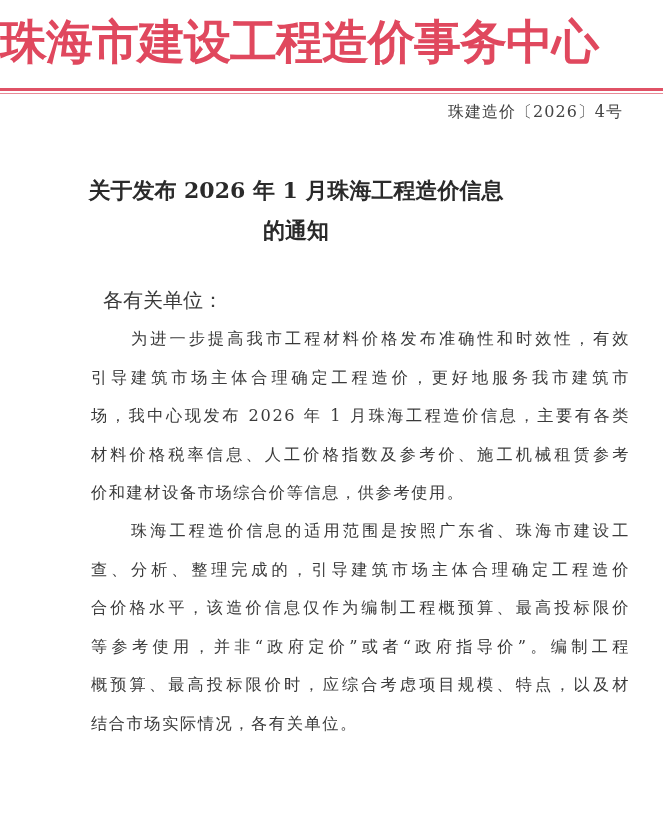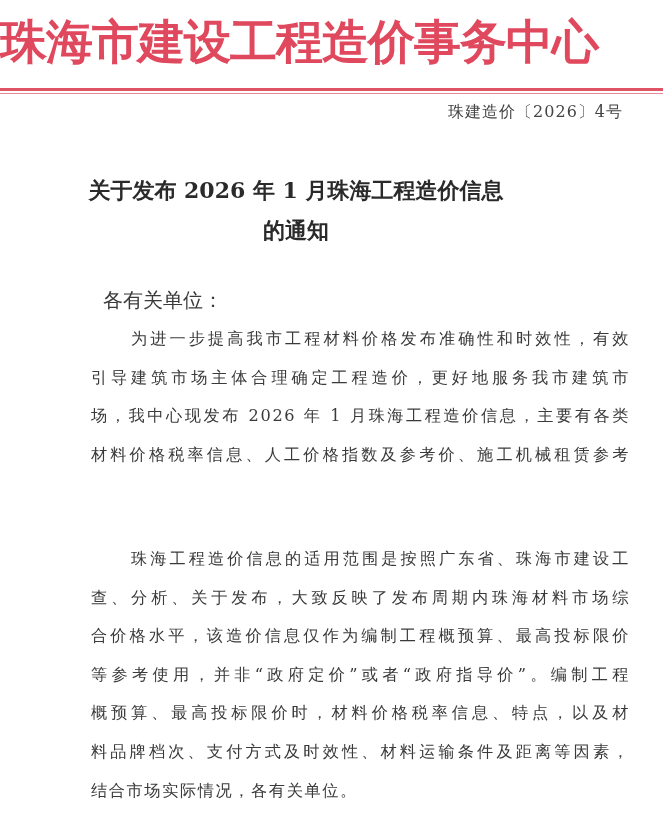--- a/index.html
+++ b/index.html
@@ -80,21 +80,21 @@
     .body-text .line {
       display: block;
       white-space: nowrap;
       text-align-last: justify;
       margin-left: 36px;
     }
     .body-text .line.last {
       text-align-last: left;
     }
     .p1 { top: 320px; }
-    .p2 { top: 540px; }
+    .p2 { top: 512px; }
     .indent { padding-left: 40px; }
   </style>
 </head>
 <body>
 
 <div>
   <div class="header-title">珠海市建设工程造价事务中心</div>
   <div class="red-rule thick"></div>
   <div class="red-rule thin"></div>
   <div class="doc-number">珠建造价〔2026〕4号</div>
@@ -104,24 +104,24 @@
     <div>的通知</div>
   </div>
 
   <div class="salutation">各有关单位：</div>
 
   <div class="body-text p1">
     <span class="line indent">为进一步提高我市工程材料价格发布准确性和时效性，有效</span>
     <span class="line">引导建筑市场主体合理确定工程造价，更好地服务我市建筑市</span>
     <span class="line">场，我中心现发布 2026 年 1 月珠海工程造价信息，主要有各类</span>
     <span class="line">材料价格税率信息、人工价格指数及参考价、施工机械租赁参考</span>
+    <span class="line last">价和建材设备市场综合价等信息，供参考使用。</span>
   </div>
 
   <div class="body-text p2">
     <span class="line indent">珠海工程造价信息的适用范围是按照广东省、珠海市建设工</span>
-    <span class="line">查、分析、关于发布，大致反映了发布周期内珠海材料市场综</span>
+    <span class="line">查、分析、整理完成的，引导建筑市场主体合理确定工程造价</span>
     <span class="line">合价格水平，该造价信息仅作为编制工程概预算、最高投标限价</span>
     <span class="line">等参考使用，并非“政府定价”或者“政府指导价”。编制工程</span>
-    <span class="line">概预算、最高投标限价时，材料价格税率信息、特点，以及材</span>
-    <span class="line">料品牌档次、支付方式及时效性、材料运输条件及距离等因素，</span>
+    <span class="line">概预算、最高投标限价时，应综合考虑项目规模、特点，以及材</span>
     <span class="line last">结合市场实际情况，各有关单位。</span>
   </div>
 </div>
 
 </body></html>

